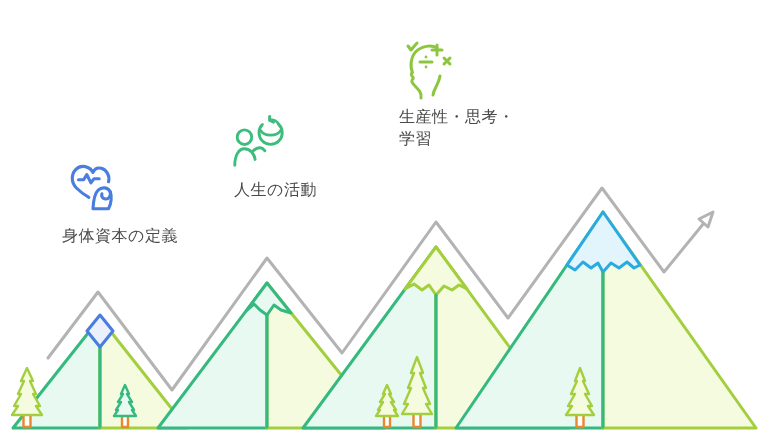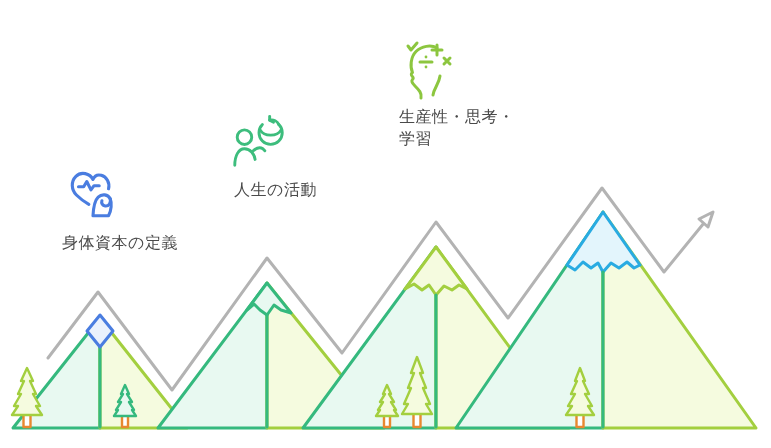--- a/index.html
+++ b/index.html
@@ -16,21 +16,21 @@
   .ft{fill:var(--c-teal_fill);} .fl{fill:var(--c-lime_fill);}
   .fb{fill:var(--c-blue_fill);} .fc{fill:var(--c-cyan_fill);}
   .fn{fill:none;} .fw{fill:#ffffff;}
   .step{position:absolute;}
   .step .icon{display:block;}
   .step .icon svg{display:block;fill:none;stroke:currentColor;
                   stroke-width:3;stroke-linecap:round;stroke-linejoin:round;}
   .step .label{color:var(--c-text);font-size:16px;line-height:22px;
                letter-spacing:0.5px;white-space:nowrap;}
   .step .label.wrap{white-space:normal;}
-  .step1{left:62px;top:166px;}  .step1 .icon{color:var(--c-blue);margin-left:2px;}
+  .step1{left:62px;top:159px;}  .step1 .icon{color:var(--c-blue);margin-left:2px;}
   .step1 .label{margin-top:8px;}
   .step2{left:228px;top:111px;} .step2 .icon{color:var(--c-green);}
   .step2 .label{margin-top:6px;margin-left:6px;}
   .step3{left:399px;top:38px;}  .step3 .icon{color:var(--c-limeicon);}
   .step3 .label{margin-top:6px;width:126px;}
   .step4{left:565px;top:16px;}  .step4 .icon{color:var(--c-cyan);}
   .step4 .label{margin-top:8px;}
 </style>
 </head>
 <body>

